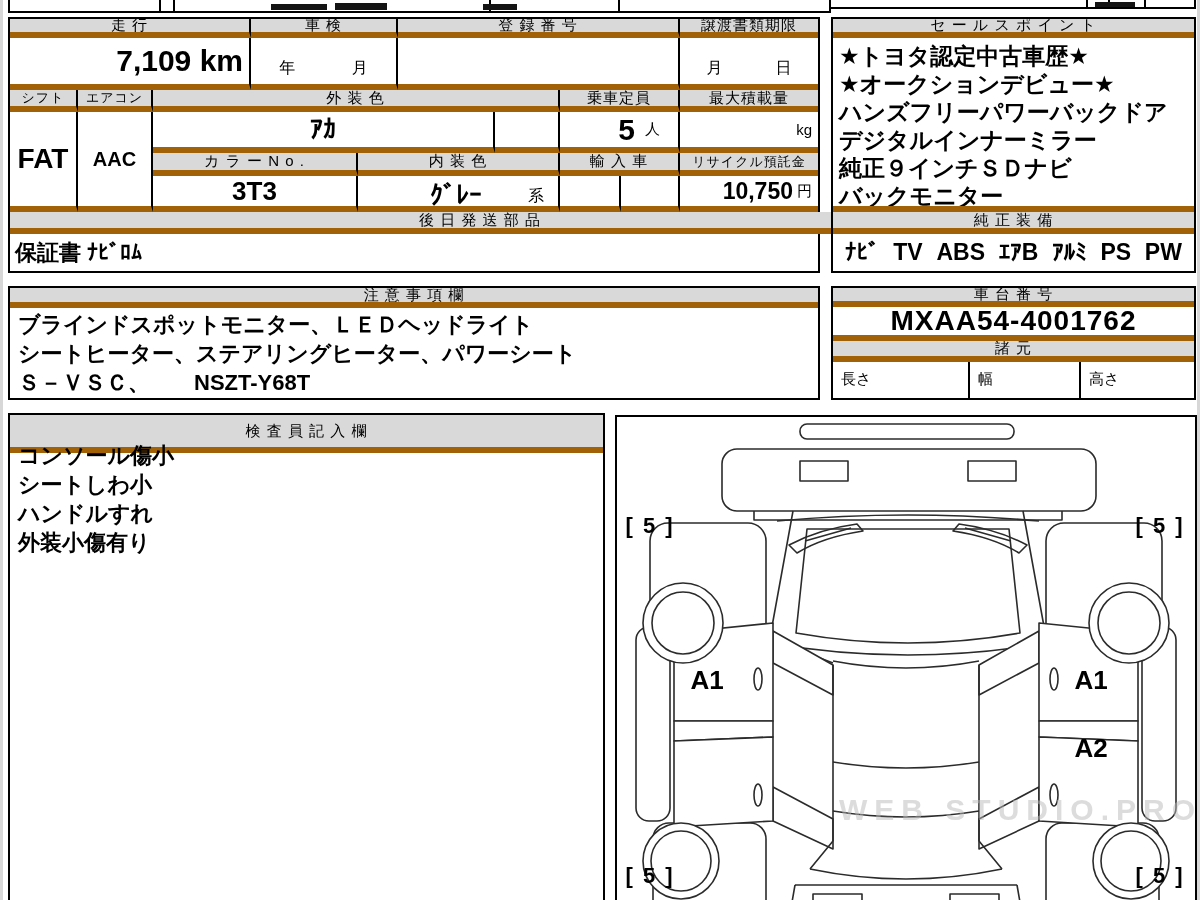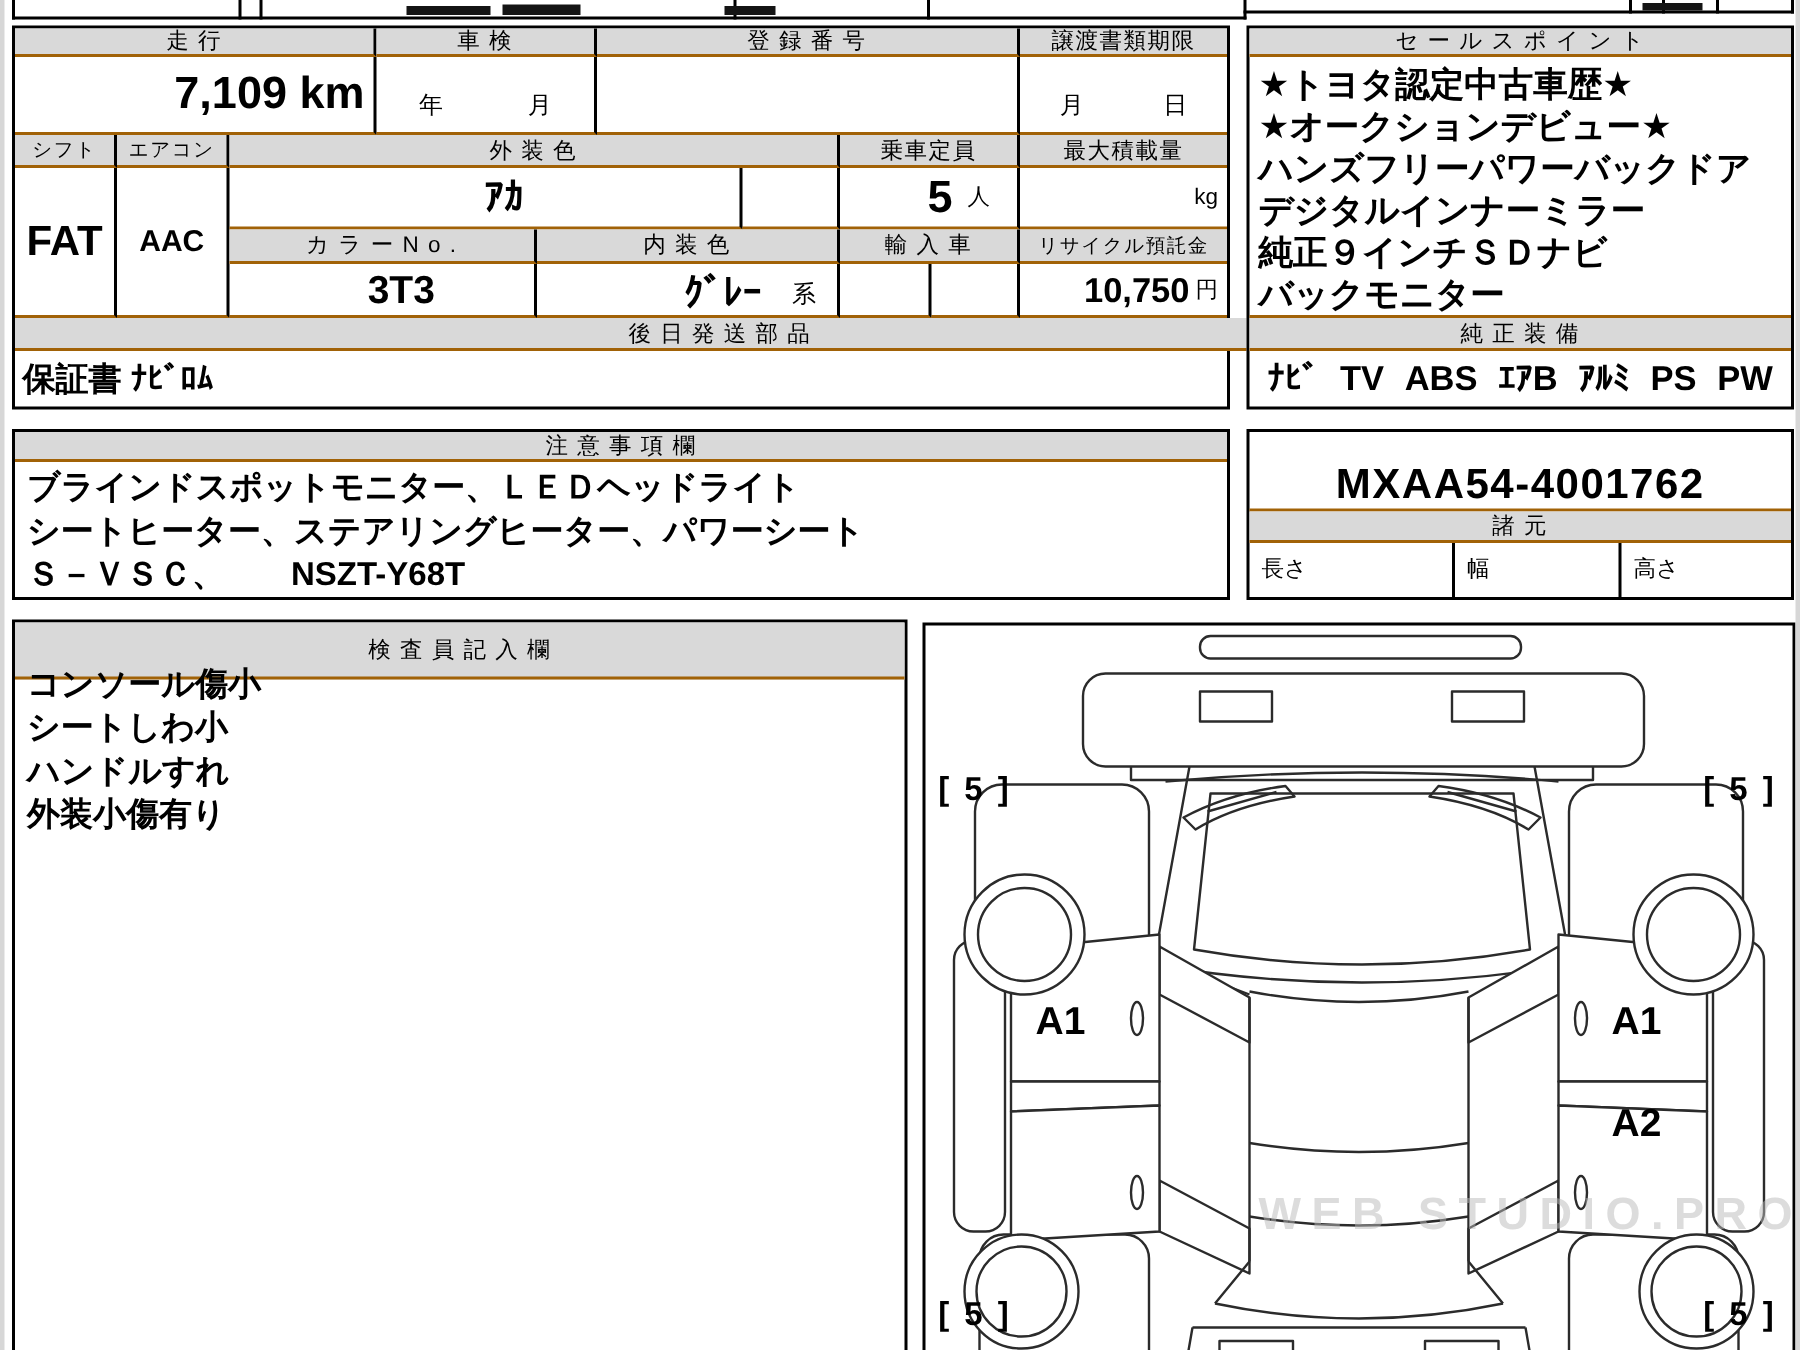--- a/index.html
+++ b/index.html
@@ -6,25 +6,25 @@
   html,body { background:#e6e6e6; }
   body { font-family:"Liberation Sans","DejaVu Sans",sans-serif; color:#000; }
   .sheet { position:relative; width:1200px; height:900px; background:#ffffff; overflow:hidden;
            border-left:3px solid #d7d7d7; border-right:3px solid #d7d7d7; }
   .box  { position:absolute; border:2px solid #000; background:#fff; }
   .cell { position:absolute; overflow:hidden; }
   .hdr  { background:#d9d9d9; display:flex; align-items:center; justify-content:center;
           font-size:15px; letter-spacing:1px; white-space:nowrap; }
   .hdr.small { font-size:13px; }
   .br { border-right:2px solid #000; }
-  .bb { border-bottom:2px solid #a16207; }
+  .bb { border-bottom:6px solid #a16207; }
   .center { display:flex; align-items:center; justify-content:center; }
   .right  { display:flex; align-items:center; justify-content:flex-end; }
   .unitpair { display:flex; align-items:center; justify-content:space-around; font-size:16px; }
-  .bigval { font-size:26px; font-weight:bold;padding-left:26px; }
+  .bigval { font-size:26px; font-weight:bold; }
   .line { font-size:22px; font-weight:bold; line-height:29px; white-space:nowrap; }
   .sales-line { font-size:23px; font-weight:bold; line-height:28px; white-space:nowrap; }
   .vline { position:absolute; width:2px; background:#000; }
   .hline { position:absolute; height:2px; background:#000; }
   .ink { position:absolute; background:#141414; }
   .tire { position:absolute; width:62px; text-align:center; font-size:22px; font-weight:bold;
           letter-spacing:2px; white-space:nowrap; }
   .mark { position:absolute; width:64px; text-align:center; font-size:26px; font-weight:bold; }
   .watermark { position:absolute; font-size:30px; font-weight:bold; letter-spacing:7px;
                color:rgba(185,185,185,0.5); white-space:nowrap; }
@@ -135,20 +135,21 @@
   <div class="box" style="left:5px;top:286px;width:812px;height:114px">
     <div class="cell hdr bb" style="left:0;top:0;width:808px;height:20px">注 意 事 項 欄</div>
     <div class="cell" style="left:0;top:20px;width:808px;height:90px;padding:2px 8px">
         <div class="line">ブラインドスポットモニター、ＬＥＤヘッドライト</div>
         <div class="line">シートヒーター、ステアリングヒーター、パワーシート</div>
         <div class="line">Ｓ－ＶＳＣ、　　NSZT-Y68T</div>
       </div>
   </div>
 
   <div class="box" style="left:828px;top:286px;width:365px;height:114px">
+    <div class="cell hdr bb" style="left:0;top:0;width:361px;height:19px">車 台 番 号</div>
     <div class="cell bb center" style="left:0;top:19px;width:361px;height:34px;font-size:28px;font-weight:bold;letter-spacing:1px">MXAA54-4001762</div>
     <div class="cell hdr bb" style="left:0;top:53px;width:361px;height:21px">諸 元</div>
     <div class="cell br" style="left:0;top:74px;width:137px;height:36px;font-size:15px;padding:8px 0 0 8px">長さ</div>
     <div class="cell br" style="left:137px;top:74px;width:111px;height:36px;font-size:15px;padding:8px 0 0 8px">幅</div>
     <div class="cell" style="left:248px;top:74px;width:113px;height:36px;font-size:15px;padding:8px 0 0 8px">高さ</div>
   </div>
 
   <div class="box" style="left:5px;top:413px;width:597px;height:497px">
     <div class="cell hdr bb" style="left:0;top:0;width:593px;height:38px">検 査 員 記 入 欄</div>
     <div class="cell" style="left:0;top:22px;width:593px;height:470px;padding:4px 8px">

